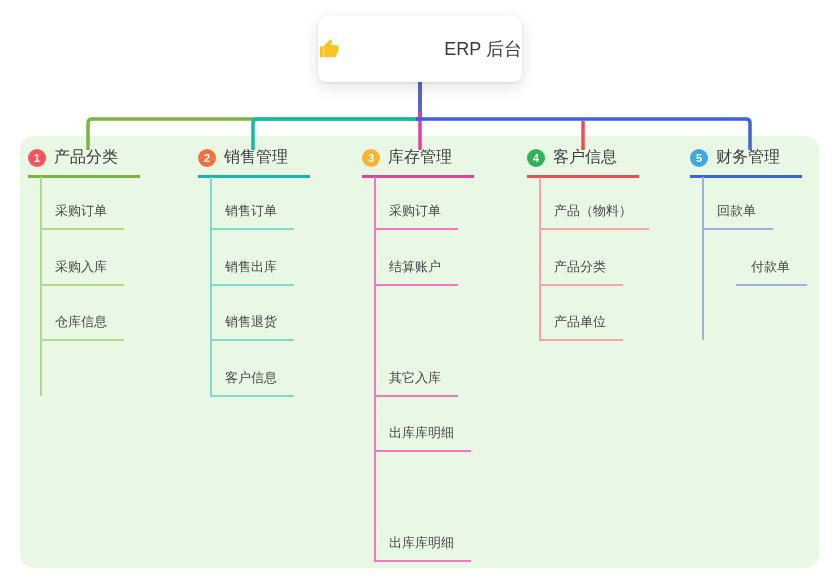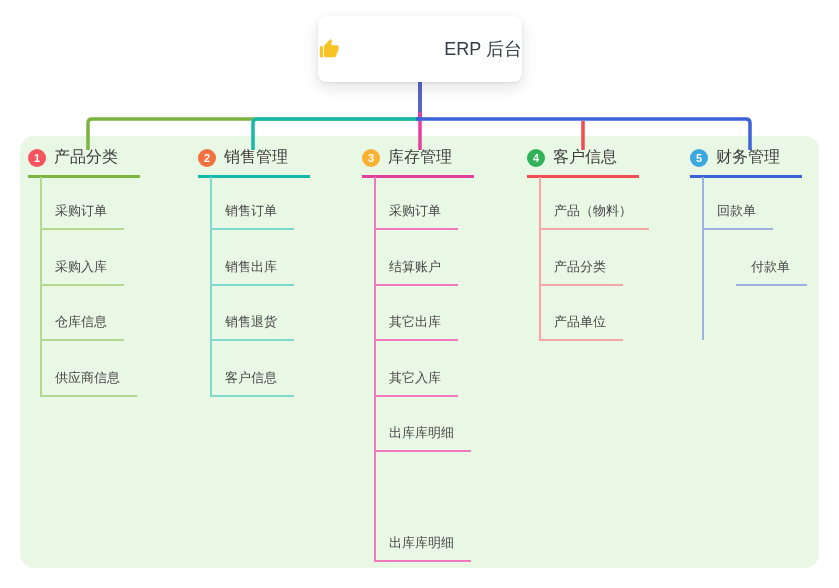--- a/index.html
+++ b/index.html
@@ -62,21 +62,20 @@
 
   <div class="branch" style="--circle: #f5535e; --line: #7cb440; --child: #b3d98e;">
     <div class="branch-title" style="left:28px;top:147px">
       <span class="num">1</span>
       <span>产品分类</span>
     </div>
     <div class="vline" style="left:40px;top:177px;height:219px"></div>
     <div class="child" style="left:40px;top:202px">采购订单</div>
     <div class="child" style="left:40px;top:258px">采购入库</div>
     <div class="child" style="left:40px;top:313px">仓库信息</div>
-    <div class="child" style="left:40px;top:369px">供应商信息</div>
   </div>
 
   <div class="branch" style="--circle: #f2713e; --line: #16b8aa; --child: #82d9ce;">
     <div class="branch-title" style="left:198px;top:147px">
       <span class="num">2</span>
       <span>销售管理</span>
     </div>
     <div class="vline" style="left:210px;top:177px;height:219px"></div>
     <div class="child" style="left:210px;top:202px">销售订单</div>
     <div class="child" style="left:210px;top:258px">销售出库</div>
@@ -85,21 +84,20 @@
   </div>
 
   <div class="branch" style="--circle: #f9b233; --line: #e2409b; --child: #ef79ba;">
     <div class="branch-title" style="left:362px;top:147px">
       <span class="num">3</span>
       <span>库存管理</span>
     </div>
     <div class="vline" style="left:374px;top:177px;height:384px"></div>
     <div class="child" style="left:374px;top:202px">采购订单</div>
     <div class="child" style="left:374px;top:258px">结算账户</div>
-    <div class="child" style="left:374px;top:313px">其它出库</div>
     <div class="child" style="left:374px;top:369px">其它入库</div>
     <div class="child" style="left:374px;top:424px">出库库明细</div>
     <div class="child" style="left:374px;top:534px">出库库明细</div>
   </div>
 
   <div class="branch" style="--circle: #32b258; --line: #f14c50; --child: #f7a6a3;">
     <div class="branch-title" style="left:527px;top:147px">
       <span class="num">4</span>
       <span>客户信息</span>
     </div>

